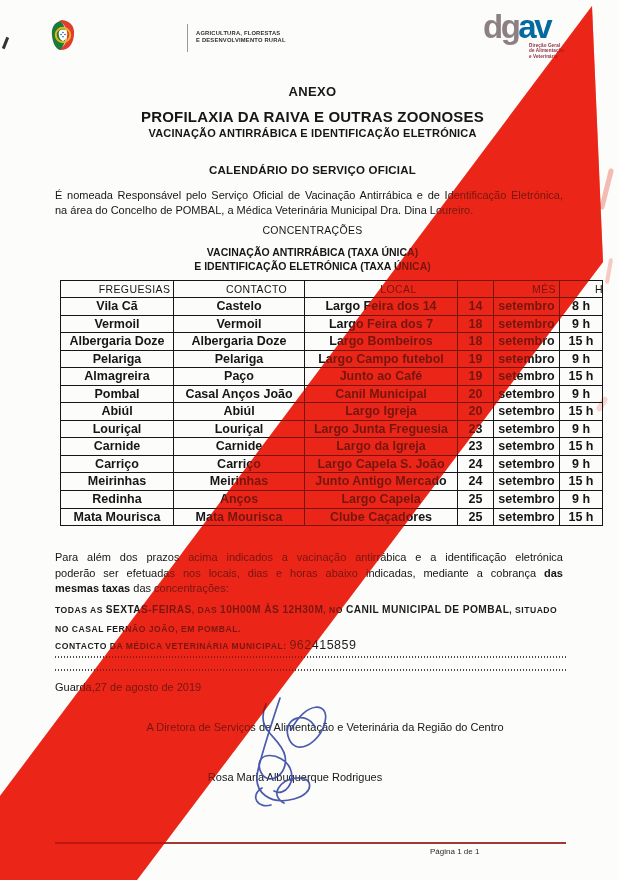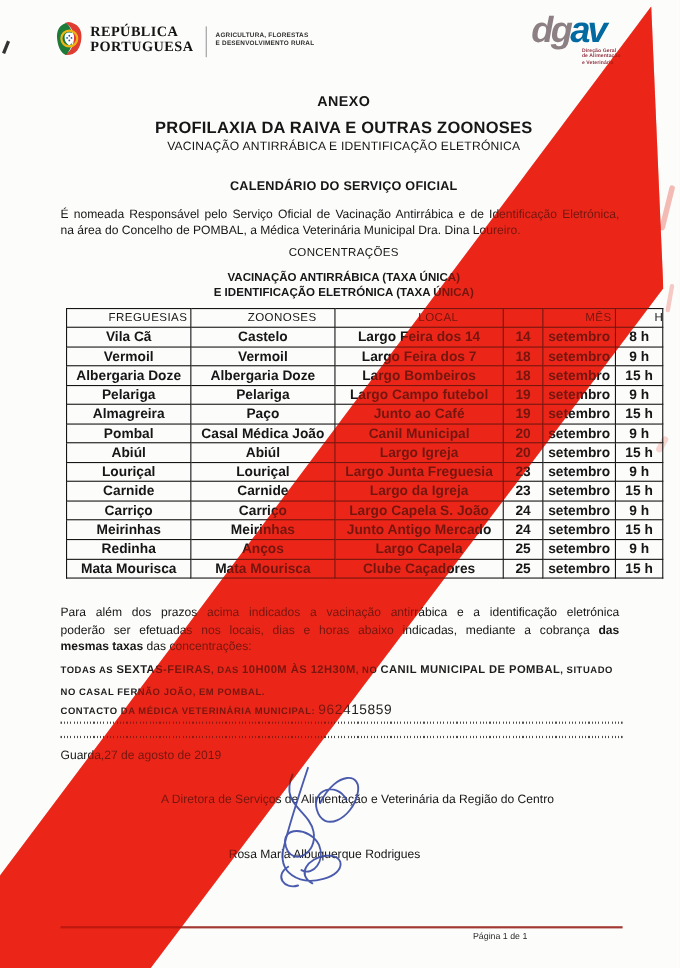--- a/index.html
+++ b/index.html
@@ -12,30 +12,30 @@
   .abs{position:absolute;}
   
   .gov-logo{left:50px;top:18px;width:300px;height:40px;}
   .emblem{left:0;top:1px;width:26px;height:33px;}
   .gov-title{left:32px;top:4px;font-family:"Liberation Serif",serif;font-weight:700;
     font-size:13px;line-height:13px;letter-spacing:.4px;color:#141414;}
   .gov-divider{left:137px;top:6px;width:1px;height:28px;background:#9a9a9a;}
   .ministry{left:146px;top:12px;font-size:5.8px;font-weight:700;letter-spacing:.2px;
     line-height:6.5px;color:#2e2e2e;}
   .dgav{left:483px;top:12px;width:120px;height:52px;}
-  .dgav-word{font-weight:700;font-size:33px;line-height:30px;letter-spacing:-2.5px;font-style:italic;}
+  .dgav-word{font-weight:700;font-size:33px;line-height:30px;letter-spacing:-2.5px;}
   .dgav-dg{color:#8d8084;}
   .dgav-av{color:#0369a1;}
   .dgav-sub{position:absolute;left:46px;top:31px;font-size:4.6px;line-height:5.4px;
     font-weight:700;color:#8f2f3f;letter-spacing:.1px;}
   
   .cblock{left:55px;width:515px;text-align:center;}
   .t-anexo{top:84px;font-size:13px;font-weight:700;letter-spacing:.4px;}
   .t-sub1{top:108px;font-size:15px;font-weight:700;letter-spacing:.2px;}
-  .t-sub2{top:127px;font-size:11px;font-weight:400;letter-spacing:.2px;}
+  .t-sub2{top:127px;font-size:11px;font-weight:700;letter-spacing:.2px;}
   .t-cal{top:164px;font-size:11.5px;font-weight:700;letter-spacing:.2px;}
   .t-conc{top:224px;font-size:10.5px;font-weight:400;letter-spacing:.3px;}
   .t-tax1{top:246px;font-size:10.5px;font-weight:700;}
   .t-tax2{top:260px;font-size:10.5px;font-weight:700;}
   
   .intro{left:55px;top:188px;width:508px;font-size:11px;line-height:15px;}
   .stretch{text-align:justify;text-align-last:justify;}
   .bnote{left:55px;top:550px;width:508px;font-size:11px;line-height:15.5px;}
   .bnote .b, .intro .b{font-weight:700;}
   .caps-line{font-size:8.6px;font-weight:600;letter-spacing:.5px;color:#1d1d1d;white-space:nowrap;}
@@ -87,24 +87,20 @@
   <svg class="abs emblem" viewBox="0 0 26 33">
     <path d="M12,1 C20,2 25,7 24,16 C23,26 18,32 9,31 C15,27 17,22 17,16 C17,10 15,5 9,2 Z" fill="#e03c31"></path>
     <path d="M10,2 C4,4 1,9 2,17 C3,25 6,30 10,31 C14,27 16,21 16,16 C16,10 14,5 10,2 Z" fill="#1d7a38"></path>
     <circle cx="13" cy="16" r="7.2" fill="none" stroke="#eab616" stroke-width="2"></circle>
     <path d="M13,10.5 c3,0 4.3,1.6 4.3,4.2 c0,4.2 -2.1,6.3 -4.3,7.4 c-2.2,-1.1 -4.3,-3.2 -4.3,-7.4 c0,-2.6 1.3,-4.2 4.3,-4.2 z" fill="#ffffff"></path>
     <circle cx="13" cy="13.5" r="0.8" fill="#2255a4"></circle>
     <circle cx="11" cy="15.5" r="0.8" fill="#2255a4"></circle>
     <circle cx="15" cy="15.5" r="0.8" fill="#2255a4"></circle>
     <circle cx="13" cy="17.8" r="0.8" fill="#2255a4"></circle>
   </svg>
-  <div class="abs gov-title">
-    <div>REPÚBLICA</div>
-    <div>PORTUGUESA</div>
-  </div>
   <div class="abs gov-divider"></div>
   <div class="abs ministry">
     <div>AGRICULTURA, FLORESTAS</div>
     <div>E DESENVOLVIMENTO RURAL</div>
   </div>
 </div>
 
 <div class="abs dgav">
   <span class="dgav-word dgav-dg">dg</span><span class="dgav-word dgav-av">av</span>
   <div class="dgav-sub">
@@ -133,21 +129,21 @@
     <col style="width:113px">
       <col style="width:131px">
       <col style="width:153px">
     <col style="width:36px">
       <col style="width:66px">
       <col style="width:43px">
   </colgroup>
   <thead>
     <tr>
       <th>FREGUESIAS</th>
-      <th>ZOONOSES</th>
+      <th>CONTACTO</th>
       <th>LOCAL</th>
       <th>DIA</th>
       <th>MÊS</th>
       <th>HORA</th>
     </tr>
   </thead>
   <tbody>
       <tr>
         <td>Vila Cã</td>
         <td>Castelo</td>
@@ -183,21 +179,21 @@
       <tr>
         <td>Almagreira</td>
         <td>Paço</td>
         <td>Junto ao Café</td>
         <td>19</td>
         <td>setembro</td>
         <td>15 h</td>
       </tr>
       <tr>
         <td>Pombal</td>
-        <td>Casal Médica João</td>
+        <td>Casal Anços João</td>
         <td>Canil Municipal</td>
         <td>20</td>
         <td>setembro</td>
         <td>9 h</td>
       </tr>
       <tr>
         <td>Abiúl</td>
         <td>Abiúl</td>
         <td>Largo Igreja</td>
         <td>20</td>

